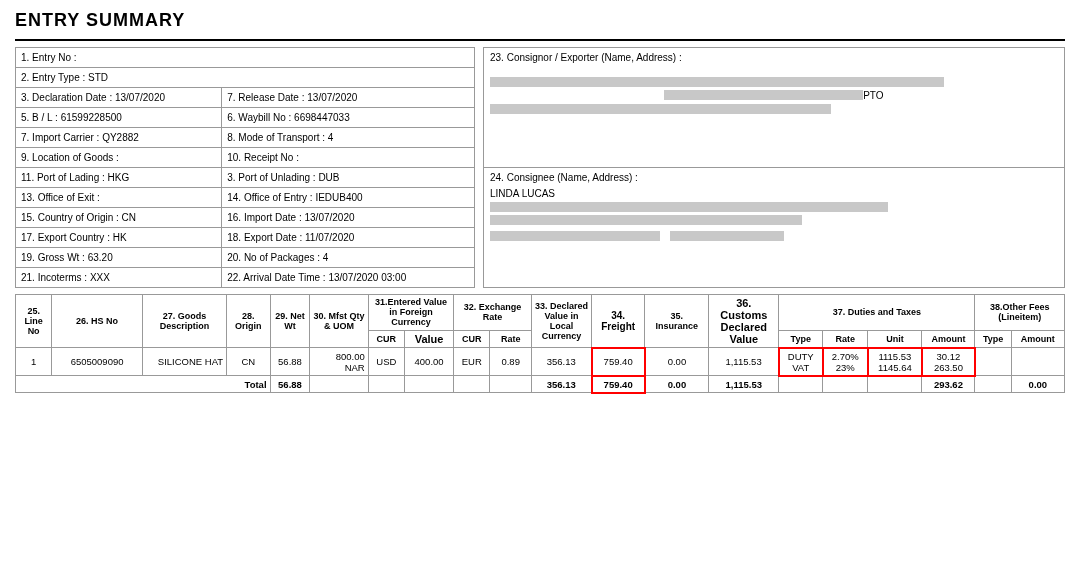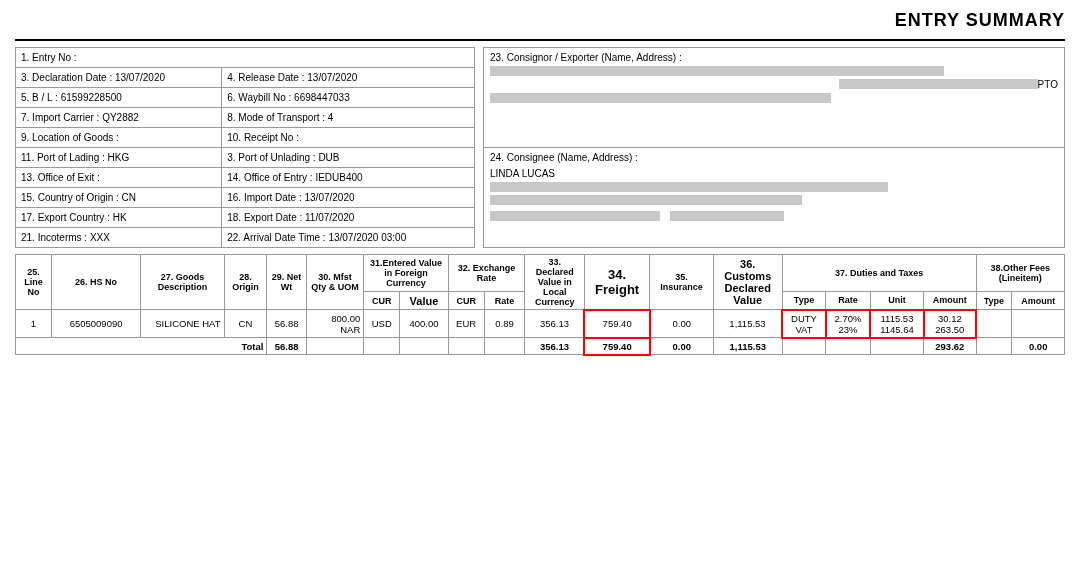--- a/index.html
+++ b/index.html
@@ -1,18 +1,18 @@
 <!DOCTYPE html>
 <html><head>
   <meta charset="utf-8">
   <style>
     * { box-sizing: border-box; margin: 0; padding: 0; }
     body { font-family: Arial, sans-serif; font-size: 11px; background: #fff; color: #000; padding: 10px 15px; }
 
-    .header { display: flex; justify-content: flex-end; align-items: center; margin-bottom: 8px; }
+    .header { display: flex; justify-content: space-between; align-items: center; margin-bottom: 8px; }
 
     
     .entry-table { width: 460px; border-collapse: collapse; font-size: 10px; }
     .entry-table td { border: 1px solid #999; padding: 2px 5px; vertical-align: middle; height: 20px; }
     .entry-table .lbl { white-space: nowrap; }
 
     
     .data-table { width: 100%; border-collapse: collapse; font-size: 9.5px; margin-top: 6px; }
     .data-table th, .data-table td { border: 1px solid #999; padding: 2px 3px; text-align: center; vertical-align: middle; }
     .data-table th { font-weight: bold; text-align: center; vertical-align: middle; background: #fff; }
@@ -36,26 +36,32 @@
   <div class="top-left">
     <table class="entry-table">
       <tbody>
           <tr>
         <td colspan="4">
           <span class="lbl">1. Entry No :</span>
           <span></span>
         </td>
       </tr>
       <tr>
+        <td colspan="4">
+          <span class="lbl">2. Entry Type :</span>
+          <span>STD</span>
+        </td>
+      </tr>
+      <tr>
         <td colspan="2">
           <span class="lbl">3. Declaration Date :</span>
           <span>13/07/2020</span>
         </td>
         <td colspan="2">
-          <span class="lbl">4. Release Date :</span>
+          <span class="lbl">7. Release Date :</span>
           <span>13/07/2020</span>
         </td>
       </tr>
       <tr>
         <td colspan="2">
           <span class="lbl">5. B / L :</span>
           <span>61599228500</span>
         </td>
         <td colspan="2">
           <span class="lbl">6. Waybill No :</span>
@@ -113,42 +119,52 @@
         </td>
       </tr>
       <tr>
         <td colspan="2">
           <span class="lbl">17. Export Country :</span>
           <span>HK</span>
         </td>
         <td colspan="2">
           <span class="lbl">18. Export Date :</span>
           <span>11/07/2020</span>
+        </td>
+      </tr>
+      <tr>
+        <td colspan="2">
+          <span class="lbl">19. Gross Wt :</span>
+          <span>63.20</span>
+        </td>
+        <td colspan="2">
+          <span class="lbl">20. No of Packages :</span>
+          <span>4</span>
         </td>
       </tr>
       <tr>
         <td colspan="2">
           <span class="lbl">21. Incoterms :</span>
           <span>XXX</span>
         </td>
         <td colspan="2">
           <span class="lbl">22. Arrival Date Time :</span>
           <span>13/07/2020 03:00</span>
         </td>
       </tr>
     </tbody>
       </table>
   </div>
 
   <div style="flex:1; margin-left:8px; display:flex; flex-direction:column; gap:0;">
 
     <div style="border:1px solid #999; padding:4px 6px; font-size:10px; flex:1; margin-bottom:0;">
-      <div style="margin-bottom:3px;">23. Consignor / Exporter  (Name, Address) :</div>
+      <div style="margin-bottom:14px;">23. Consignor / Exporter  (Name, Address) :</div>
       <div style="background:#c8c8c8;height:10px;margin:3px 0;width:80%;"></div>
-      <div style="display:flex;justify-content:flex-end;">
+      <div style="display:flex;justify-content:center;">
         <div style="background:#c8c8c8;height:10px;width:35%;"></div>
         <div style="font-size:10px;">PTO</div>
       </div>
       <div style="background:#c8c8c8;height:10px;margin:3px 0;width:60%;"></div>
     </div>
 
     <div style="border:1px solid #999; border-top:none; padding:4px 6px; font-size:10px; flex:1;">
       <div style="margin-bottom:5px;">24. Consignee (Name, Address) :</div>
       <div style="font-size:10px; margin-bottom:3px;">LINDA LUCAS</div>
       <div style="background:#c8c8c8;height:10px;margin:3px 0;width:70%;"></div>
@@ -166,21 +182,21 @@
     <tr>
       <th rowspan="2" style="width:28px;font-size:9px;">25. Line No</th>
       <th rowspan="2" style="width:70px;font-size:9px;">26. HS No</th>
       <th rowspan="2" style="width:65px;font-size:9px;">27. Goods Description</th>
       <th rowspan="2" style="width:28px;font-size:9px;">28. Origin</th>
       <th rowspan="2" style="width:28px;font-size:9px;">29. Net Wt</th>
       <th rowspan="2" style="width:45px;font-size:9px;">30. Mfst Qty &amp; UOM</th>
       <th colspan="2" style="font-size:9px;">31.Entered Value in Foreign Currency</th>
       <th colspan="2" style="font-size:9px;">32. Exchange Rate</th>
       <th rowspan="2" style="width:45px;font-size:9px;">33. Declared Value in Local Currency</th>
-      <th rowspan="2" style="width:40px;font-size:13px;border-radius:9px;">34. Freight</th>
+      <th rowspan="2" style="width:40px;font-size:10px;border-radius:9px;">34. Freight</th>
       <th rowspan="2" style="width:35px;font-size:9px;">35. Insurance</th>
       <th rowspan="2" style="width:45px;font-size:11px;">36. Customs Declared Value</th>
       <th colspan="4" style="font-size:9px;border-radius:11px;">37. Duties and Taxes</th>
       <th colspan="2" style="font-size:9px;">38.Other Fees (Lineitem)</th>
     </tr>
     <tr>
       <th style="width:28px;font-size:9px;">CUR</th>
       <th style="width:38px;font-size:11px;">Value</th>
       <th style="width:28px;font-size:9px;">CUR</th>
       <th style="width:32px;font-size:9px;">Rate</th>

